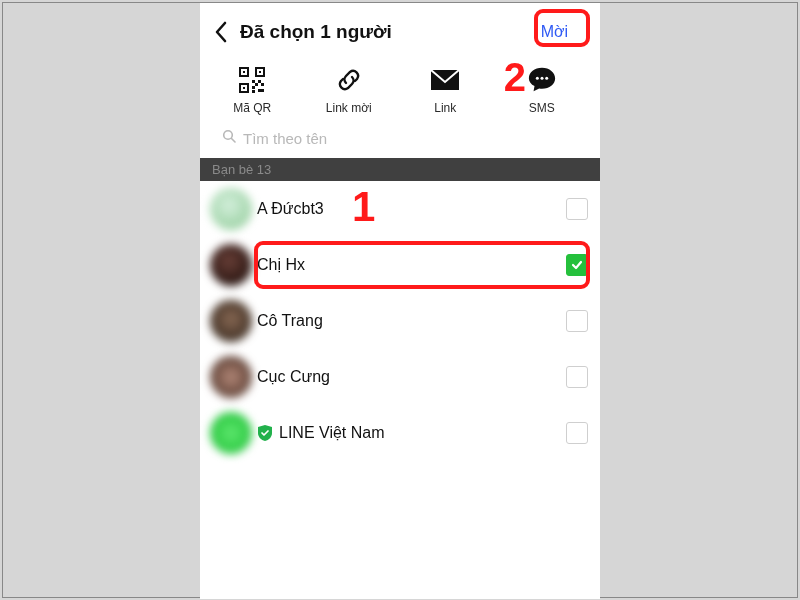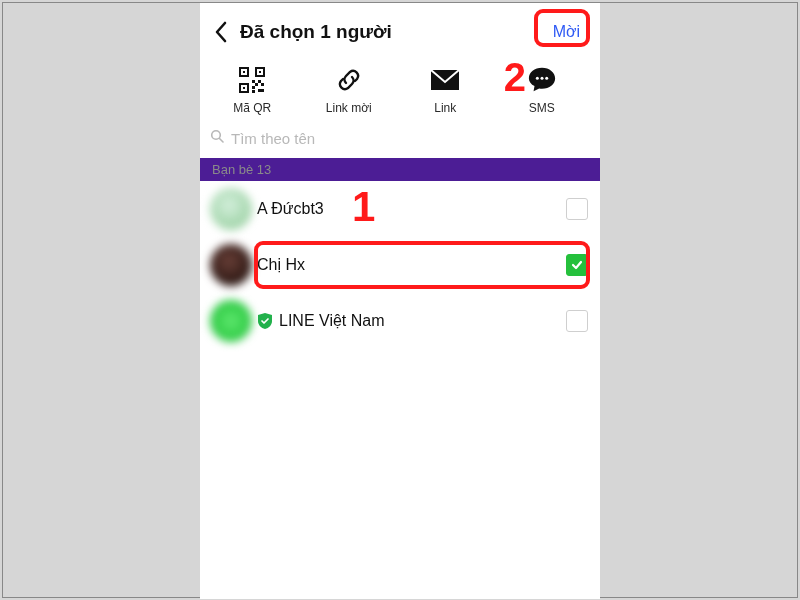--- a/index.html
+++ b/index.html
@@ -50,21 +50,21 @@
     font-weight: 700;
     color: #111;
     margin-left: 6px;
     flex: 1;
   }
   .invite-btn {
     color: #2f5af5;
     font-size: 16px;
     font-weight: 500;
     padding: 4px 8px;
-    margin-right: 4px;
+    margin-right: 16px;
     cursor: pointer;
   }
   .invite-box {
     position: absolute;
     top: 6px; right: 10px;
     width: 56px; height: 38px;
     border: 4px solid #ff1a1a;
     border-radius: 9px;
     pointer-events: none;
   }
@@ -91,39 +91,39 @@
   }
   .share-icon {
     width: 30px; height: 30px;
     display: flex; align-items: center; justify-content: center;
   }
   .share-label {
     font-size: 12px;
     color: #2a2a2a;
   }
   .search-row {
-    padding: 4px 14px 10px 10px;
+    padding: 4px 14px 10px 22px;
     display: flex;
     align-items: center;
     gap: 6px;
   }
   .search-icon {
     color: #b8b8b8;
   }
   .search-input {
     border: none;
     outline: none;
     font-size: 15px;
     color: #666;
     flex: 1;
     background: transparent;
   }
   .search-input::placeholder { color: #b8b8b8; font-size: 15px; }
   .section-head {
-    background: #4c1d95;
+    background: #404040;
     padding: 4px 12px;
     font-size: 13px;
     color: #8a8a8a;
   }
   .list {}
   .row {
     display: flex;
     align-items: center;
     padding: 8px 12px 8px 10px;
     height: 56px;
@@ -288,20 +288,34 @@
             </div>
             <div class="check checked">
               <svg width="14" height="14" viewBox="0 0 14 14">
                 <path d="M3 7 l3 3 l5-6" stroke="#fff" stroke-width="2.2" fill="none" stroke-linecap="round" stroke-linejoin="round"></path>
               </svg>
             </div>
             <div class="sel-box"></div>
             <div class="sel-num">1</div>
           </div>
           <div class="row">
+            <div class="avatar av3"></div>
+            <div class="name">
+              <span>Cô Trang</span>
+            </div>
+            <div class="check"></div>
+          </div>
+          <div class="row">
+            <div class="avatar av4"></div>
+            <div class="name">
+              <span>Cục Cưng</span>
+            </div>
+            <div class="check"></div>
+          </div>
+          <div class="row">
             <div class="avatar av6"></div>
             <div class="name">
               <span class="verify-badge">
                 <svg width="16" height="18" viewBox="0 0 16 18">
                   <path d="M8 1 L15 3 V9 c0 4-3 7-7 8 C4 16 1 13 1 9 V3 Z" fill="#22b14c"></path>
                   <path d="M5 9 l2 2 l4-4" stroke="#fff" stroke-width="1.7" fill="none" stroke-linecap="round" stroke-linejoin="round"></path>
                 </svg>
               </span>
               <span>LINE Việt Nam</span>
             </div>

